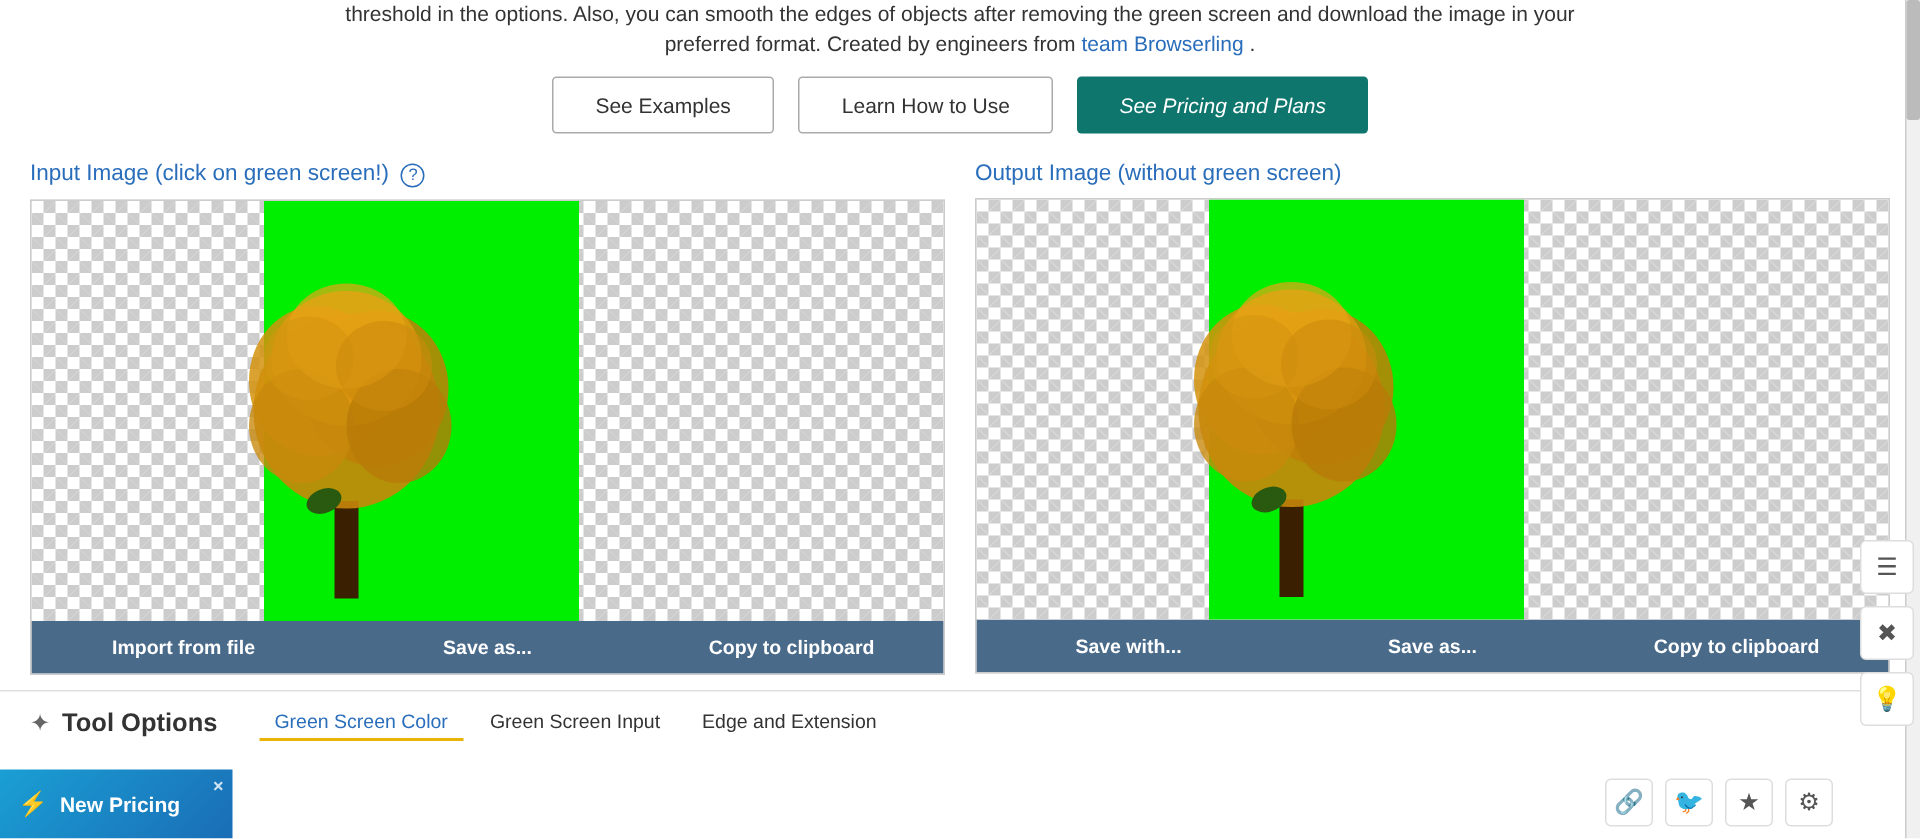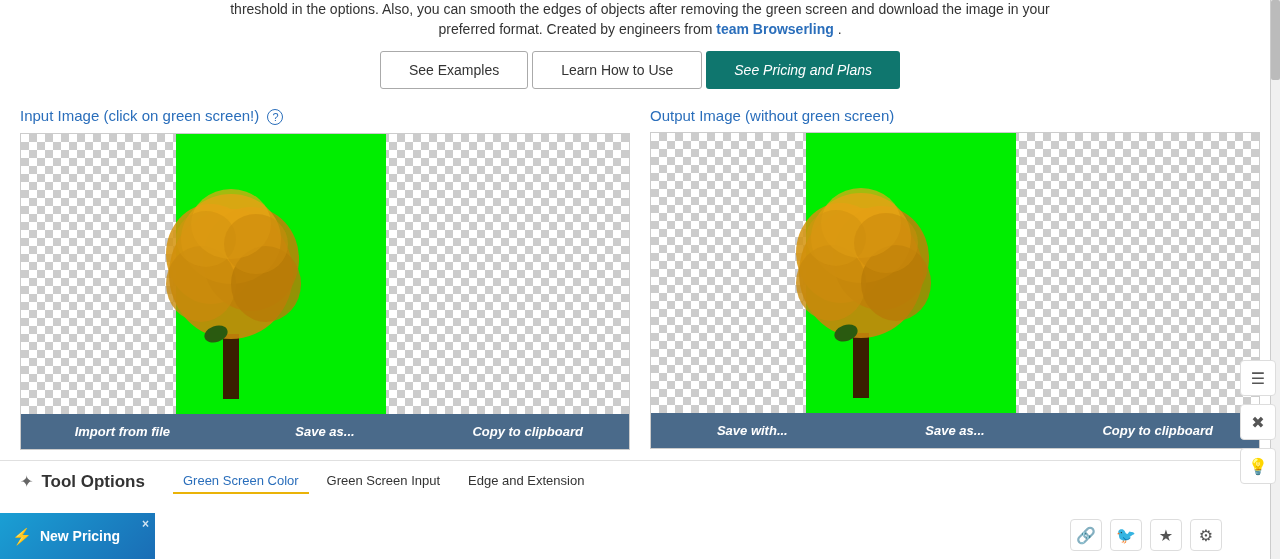--- a/index.html
+++ b/index.html
@@ -17,28 +17,27 @@
       text-align: center;
       padding: 0 200px;
       font-size: 14px;
       color: #333;
       line-height: 1.4;
       margin-bottom: 12px;
     }
     .top-text a {
       color: #2a6ebb;
       text-decoration: none;
-      font-weight: bold;
     }
 
     
     .button-row {
       display: flex;
       justify-content: center;
-      gap: 4px;
+      gap: 16px;
       margin-bottom: 18px;
     }
     .btn-outline {
       border: 1px solid #aaa;
       background: #fff;
       color: #333;
       padding: 10px 28px;
       font-size: 14px;
       cursor: pointer;
       border-radius: 3px;
@@ -82,21 +81,20 @@
       text-align: center;
       line-height: 14px;
       margin-left: 4px;
       cursor: pointer;
     }
     .image-container {
       border: 1px solid #ccc;
       position: relative;
       background: #ddd;
       overflow: hidden;
-      font-style: italic;
     }
     .checker-bg {
       width: 100%;
       height: 280px;
       background-image:
         linear-gradient(45deg, #ccc 25%, transparent 25%),
         linear-gradient(-45deg, #ccc 25%, transparent 25%),
         linear-gradient(45deg, transparent 75%, #ccc 75%),
         linear-gradient(-45deg, transparent 75%, #ccc 75%);
       background-size: 16px 16px;

